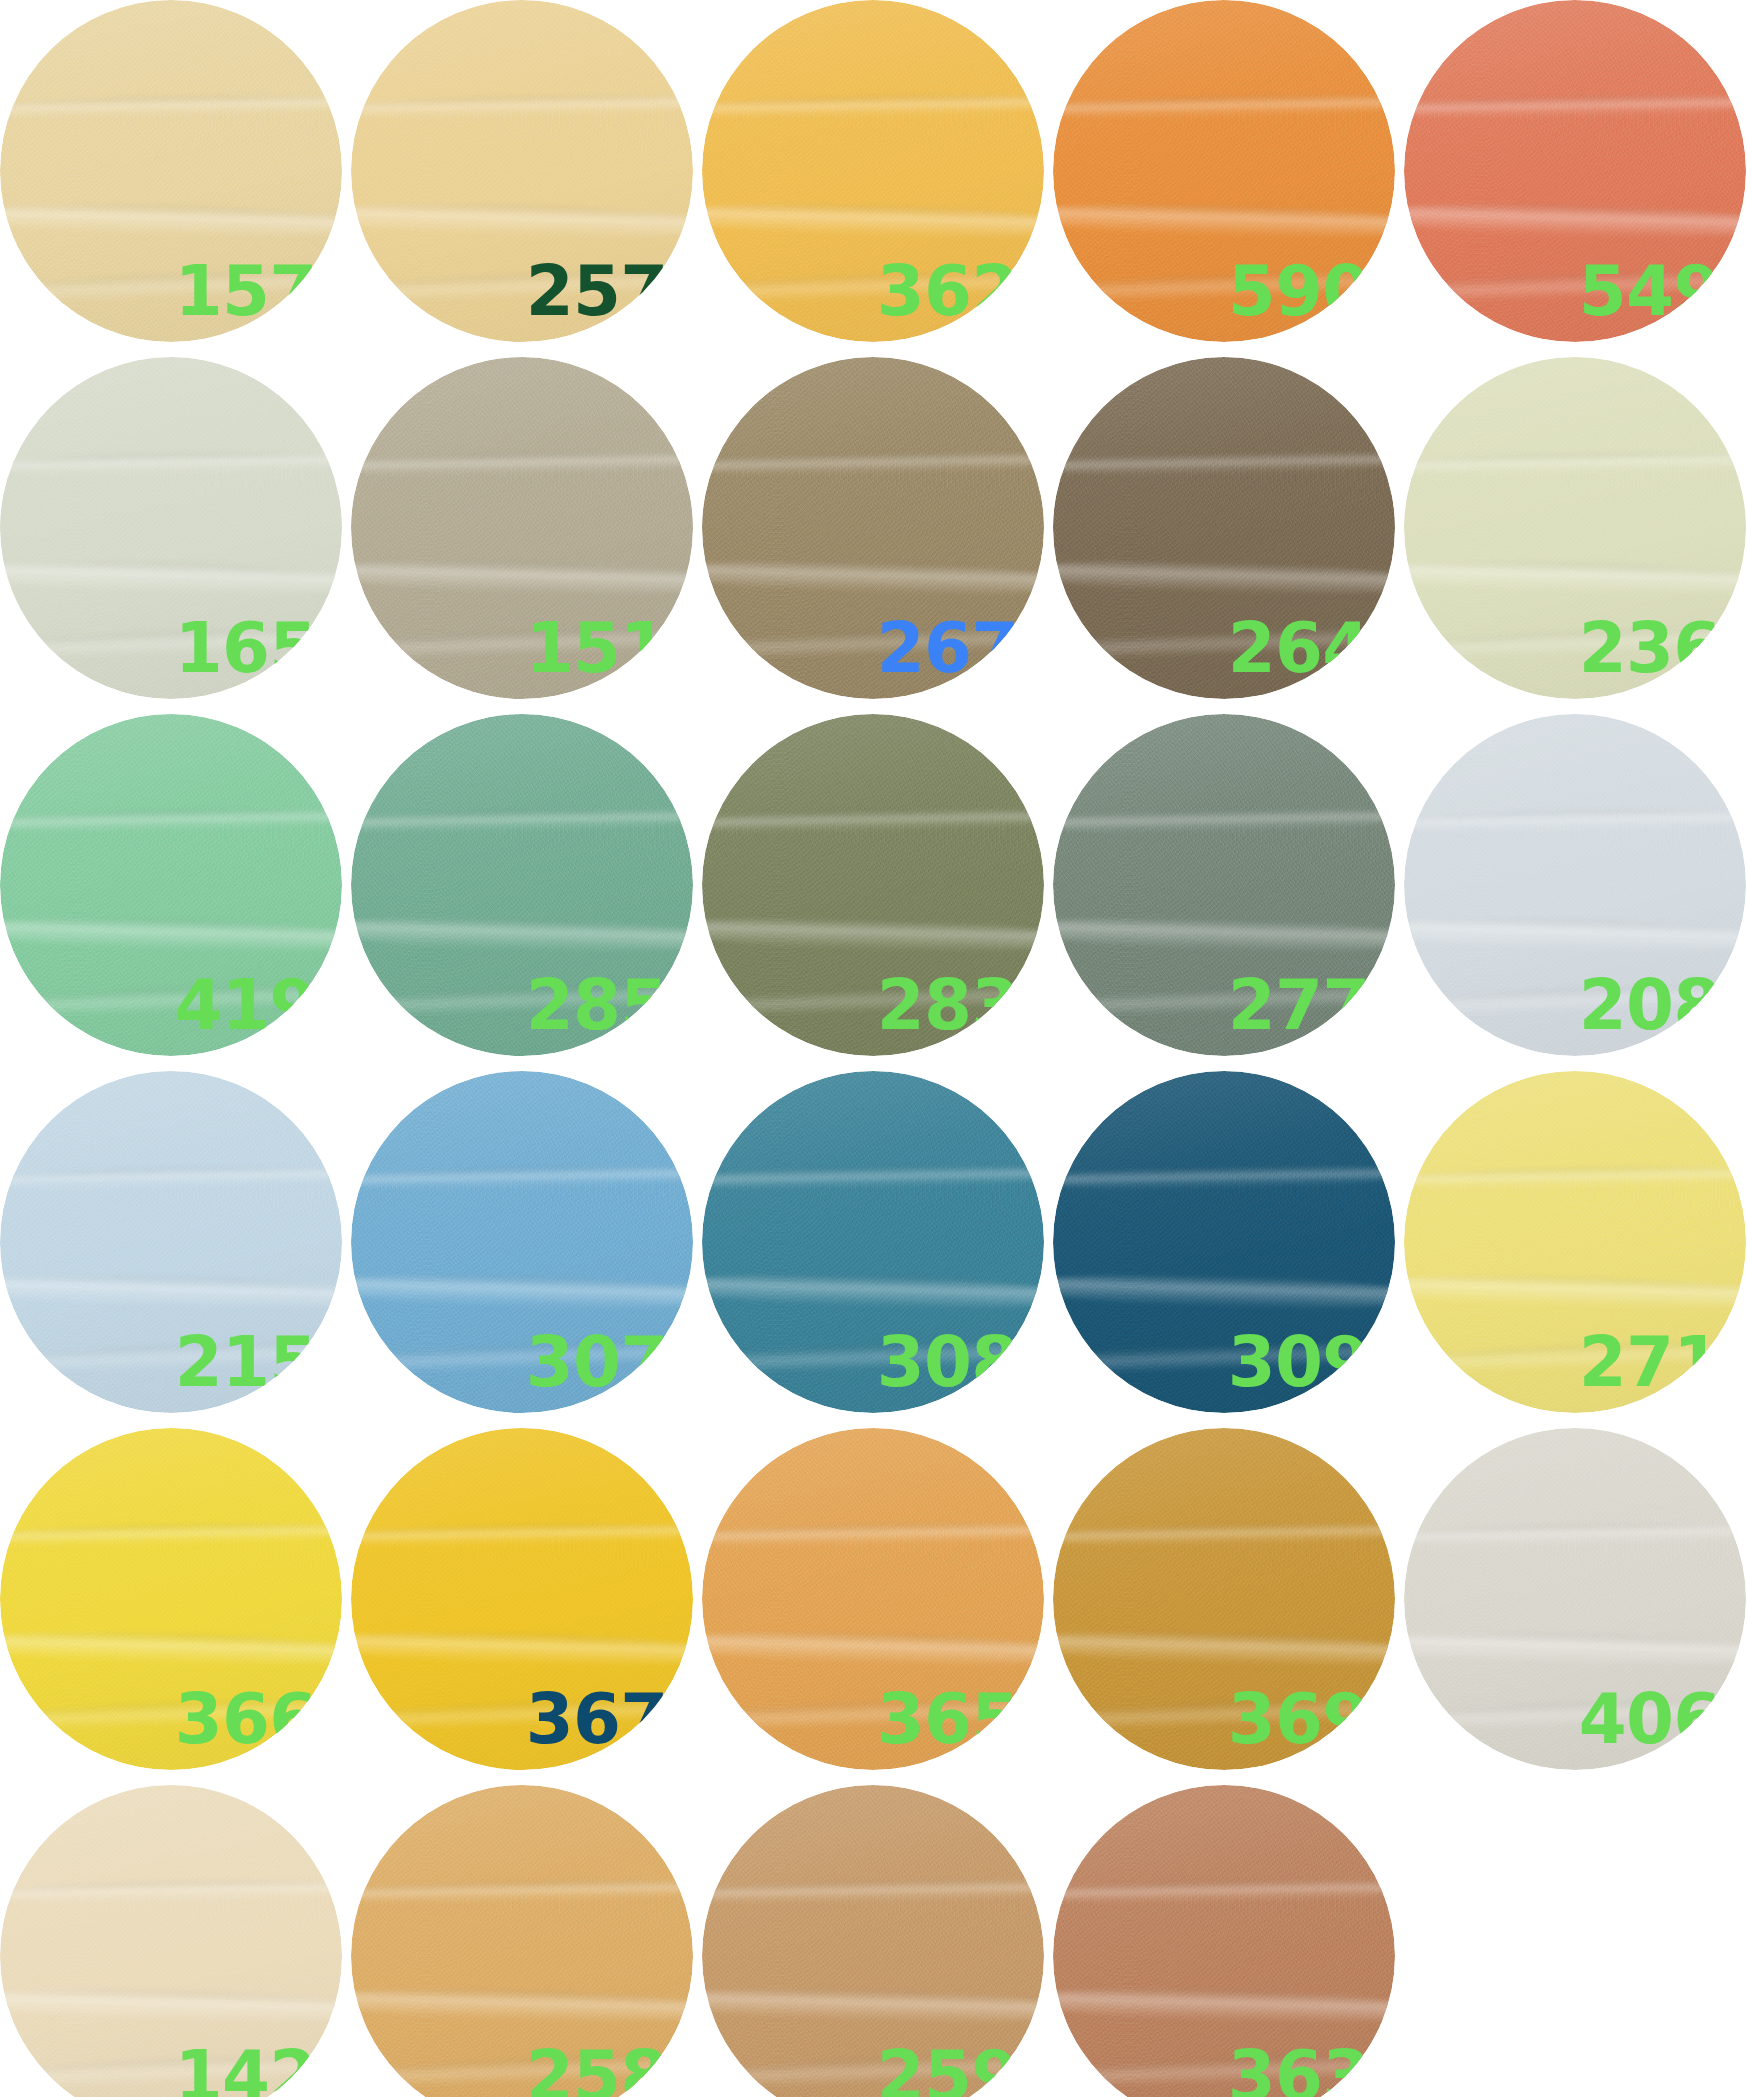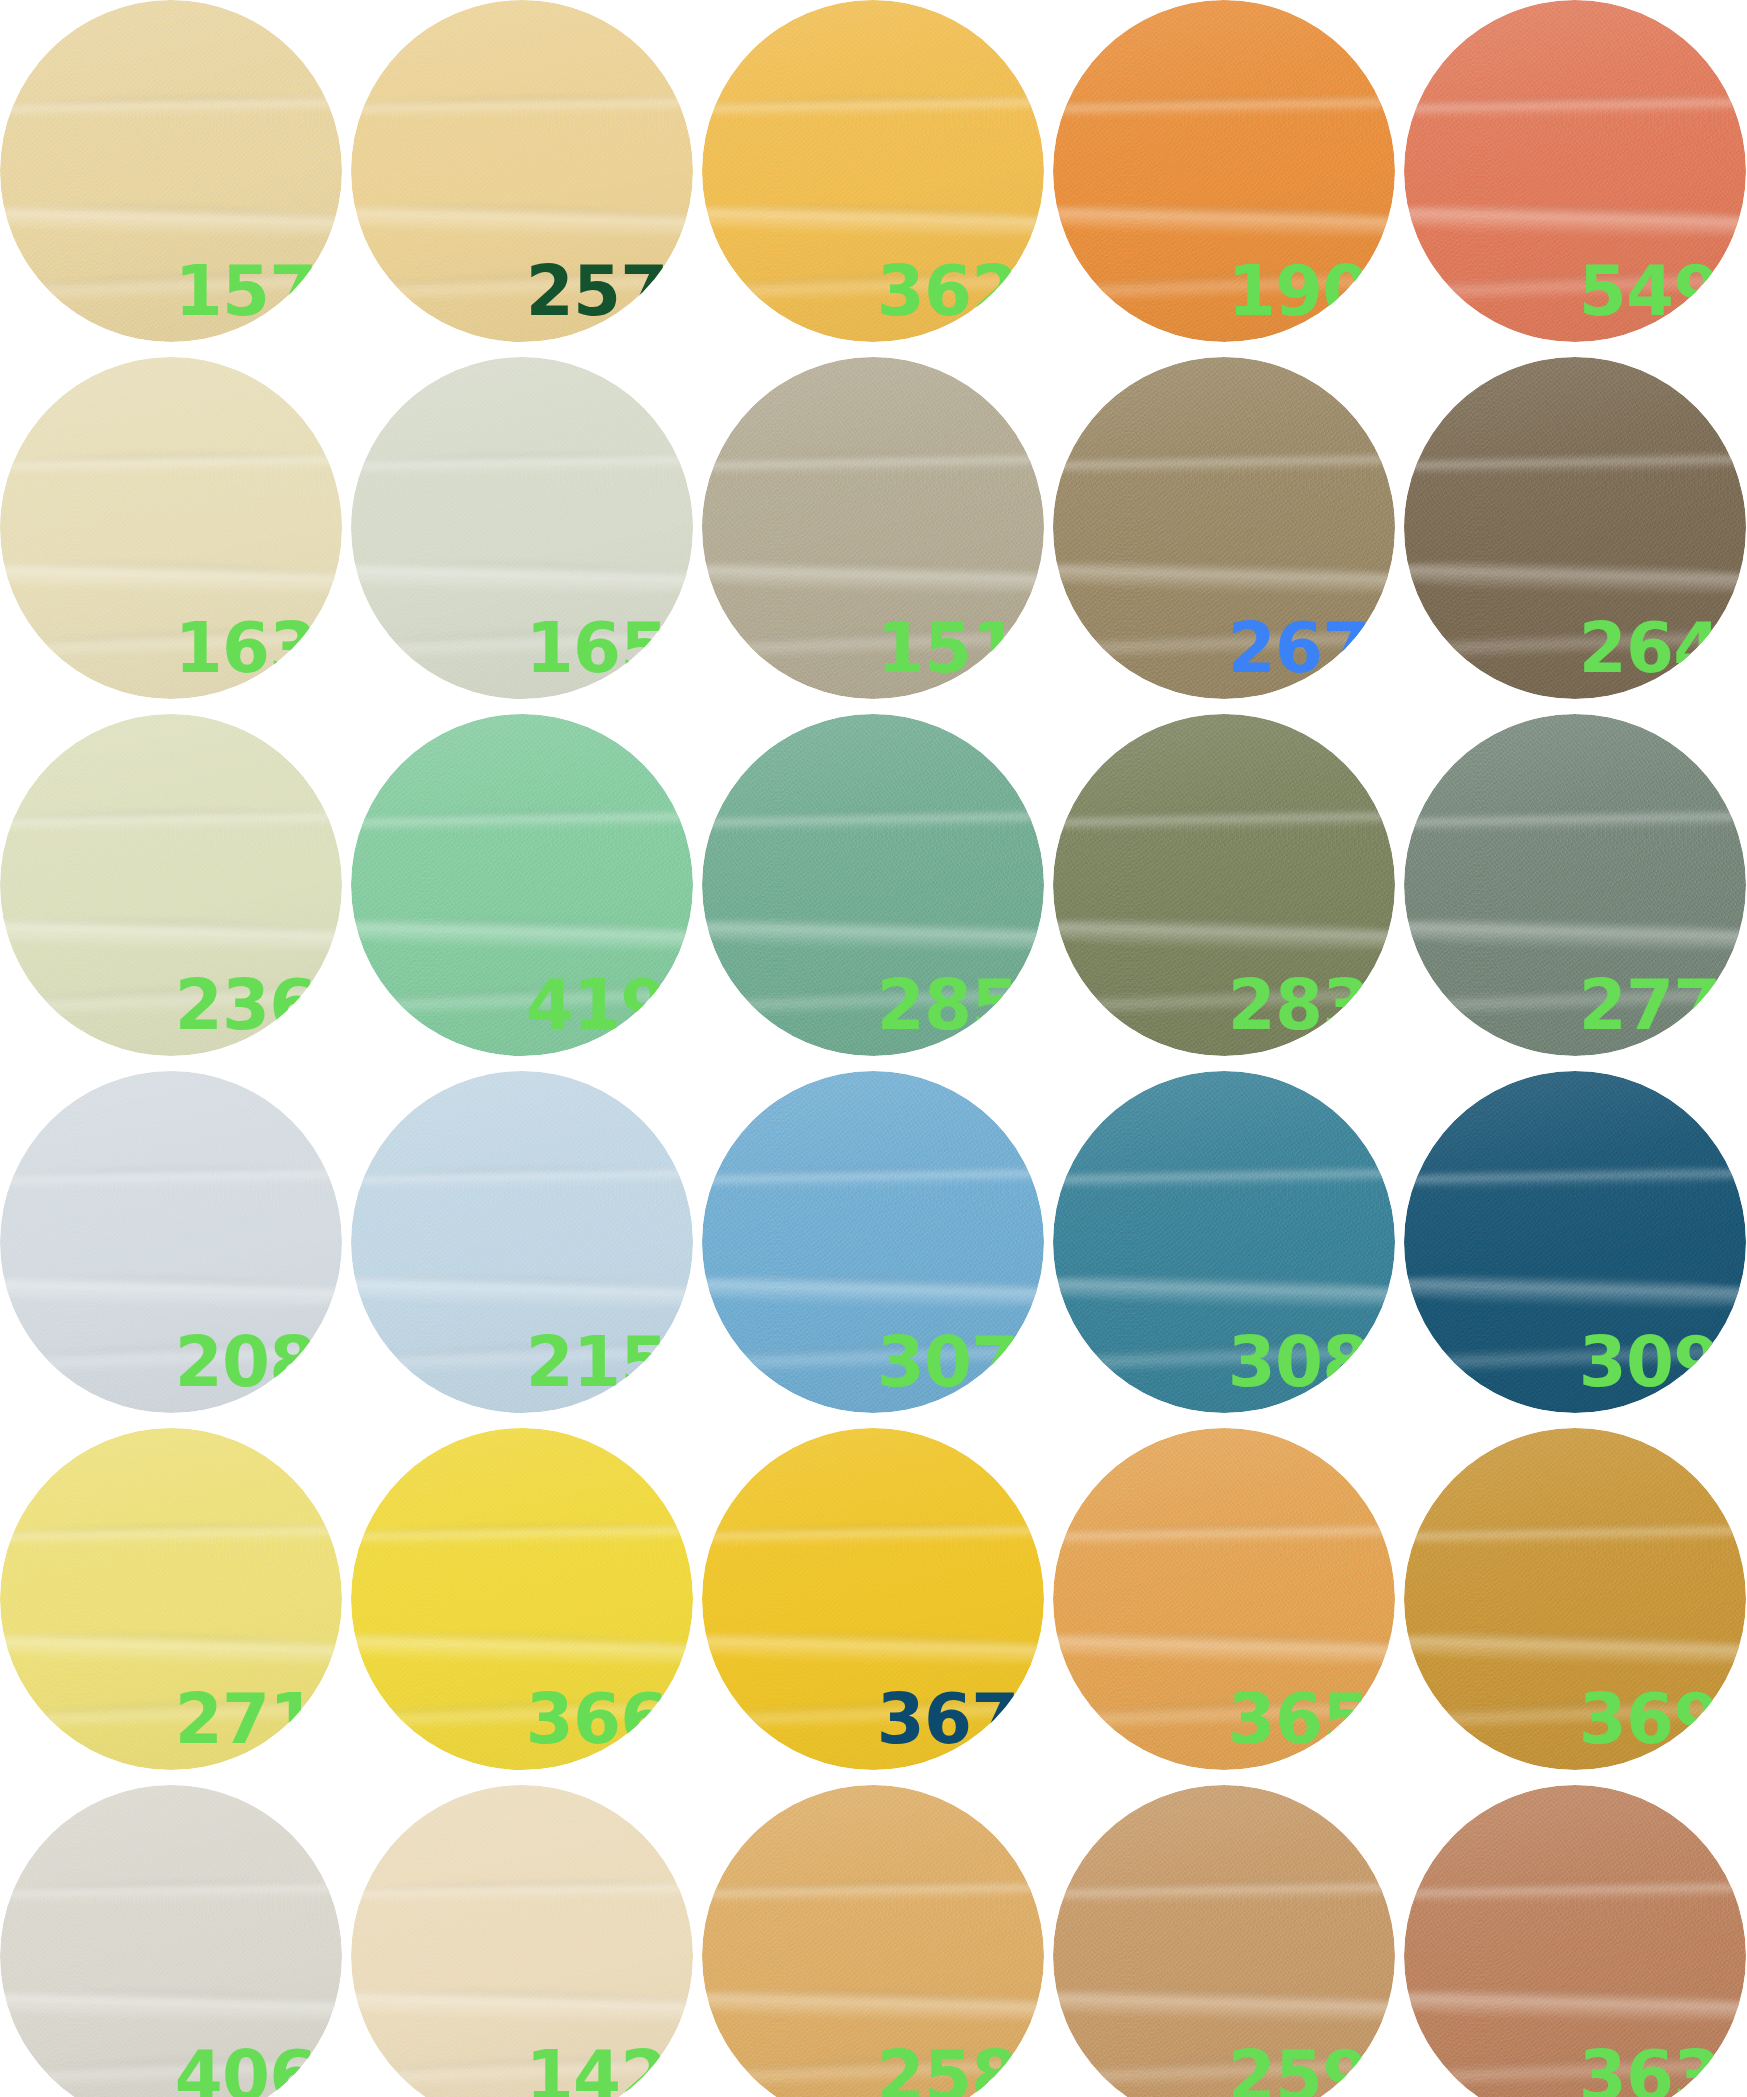--- a/index.html
+++ b/index.html
@@ -199,41 +199,32 @@
       <div class="grain" style="background-position: 8.2px 20px, 2.2px 0.7px, 0px 0px;"></div>
       <div class="swatch-label" style="color: rgb(102, 221, 85);">362</div>
     </div>
     <div class="swatch">
       <div class="fill" style="background: rgb(232, 144, 62);"></div>
       <div class="shade"></div>
       <div class="seam-top"></div>
       <div class="seam-mid"></div>
       <div class="seam-low"></div>
       <div class="grain" style="background-position: 3.7px 18.7px, 10.5px 6px, 0px 0px;"></div>
-      <div class="swatch-label" style="color: rgb(102, 221, 85);">190</div>
+      <div class="swatch-label" style="color: rgb(102, 221, 85);">590</div>
     </div>
     <div class="swatch">
       <div class="fill" style="background: rgb(224, 123, 92);"></div>
       <div class="shade"></div>
       <div class="seam-top"></div>
       <div class="seam-mid"></div>
       <div class="seam-low"></div>
       <div class="grain" style="background-position: 16.4px 17px, 4.5px 1.5px, 0px 0px;"></div>
       <div class="swatch-label" style="color: rgb(102, 221, 85);">549</div>
     </div>
     <div class="swatch">
-      <div class="fill" style="background: rgb(231, 222, 185);"></div>
-      <div class="shade"></div>
-      <div class="seam-top"></div>
-      <div class="seam-mid"></div>
-      <div class="seam-low"></div>
-      <div class="grain" style="background-position: 12px 15.7px, 12.7px 6.7px, 0px 0px;"></div>
-      <div class="swatch-label" style="color: rgb(102, 221, 85);">163</div>
-    </div>
-    <div class="swatch">
       <div class="fill" style="background: rgb(215, 219, 203);"></div>
       <div class="shade"></div>
       <div class="seam-top"></div>
       <div class="seam-mid"></div>
       <div class="seam-low"></div>
       <div class="grain" style="background-position: 7.5px 14px, 6.7px 2.2px, 0px 0px;"></div>
       <div class="swatch-label" style="color: rgb(102, 221, 85);">165</div>
     </div>
     <div class="swatch">
       <div class="fill" style="background: rgb(180, 172, 149);"></div>

